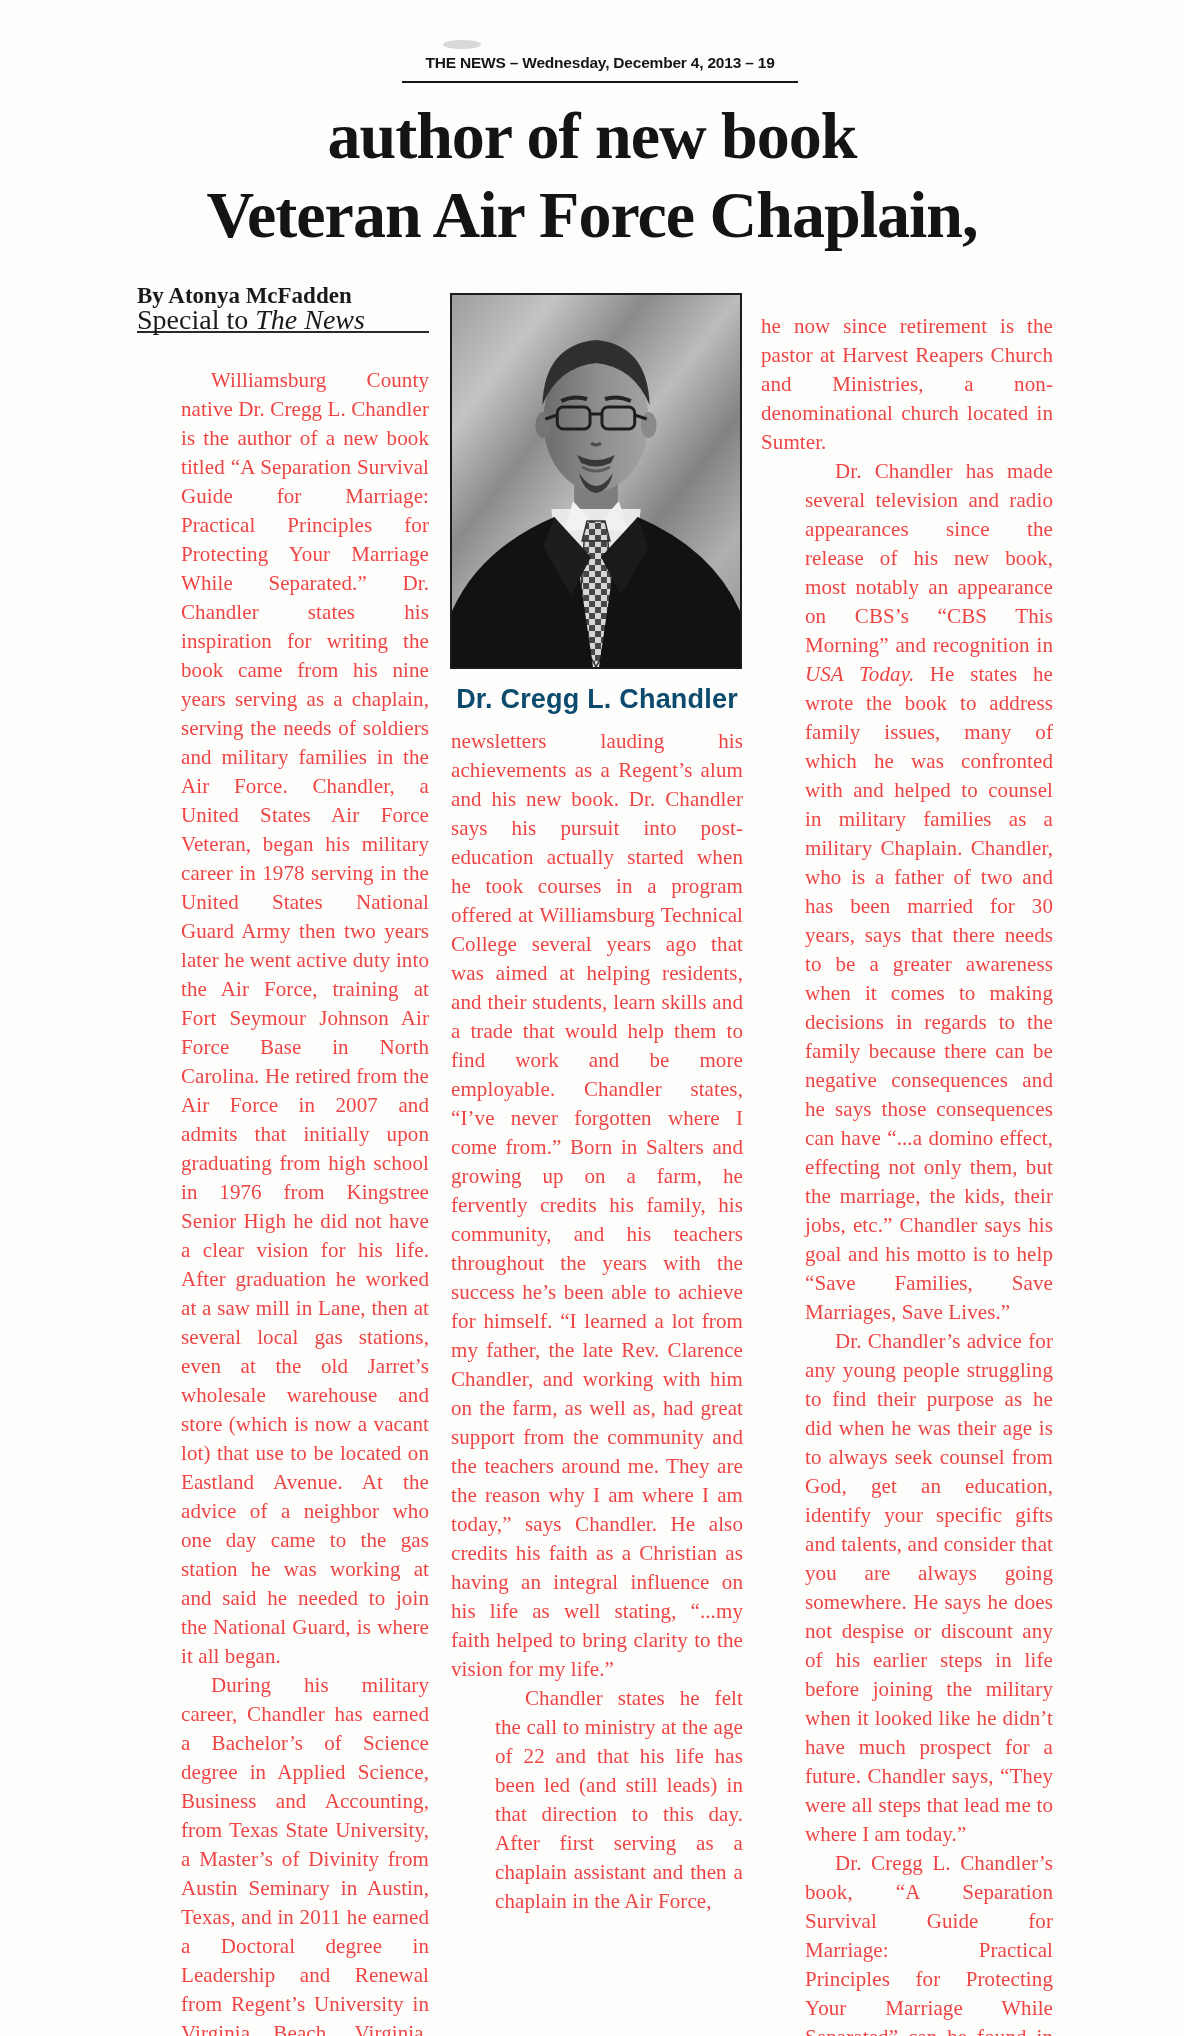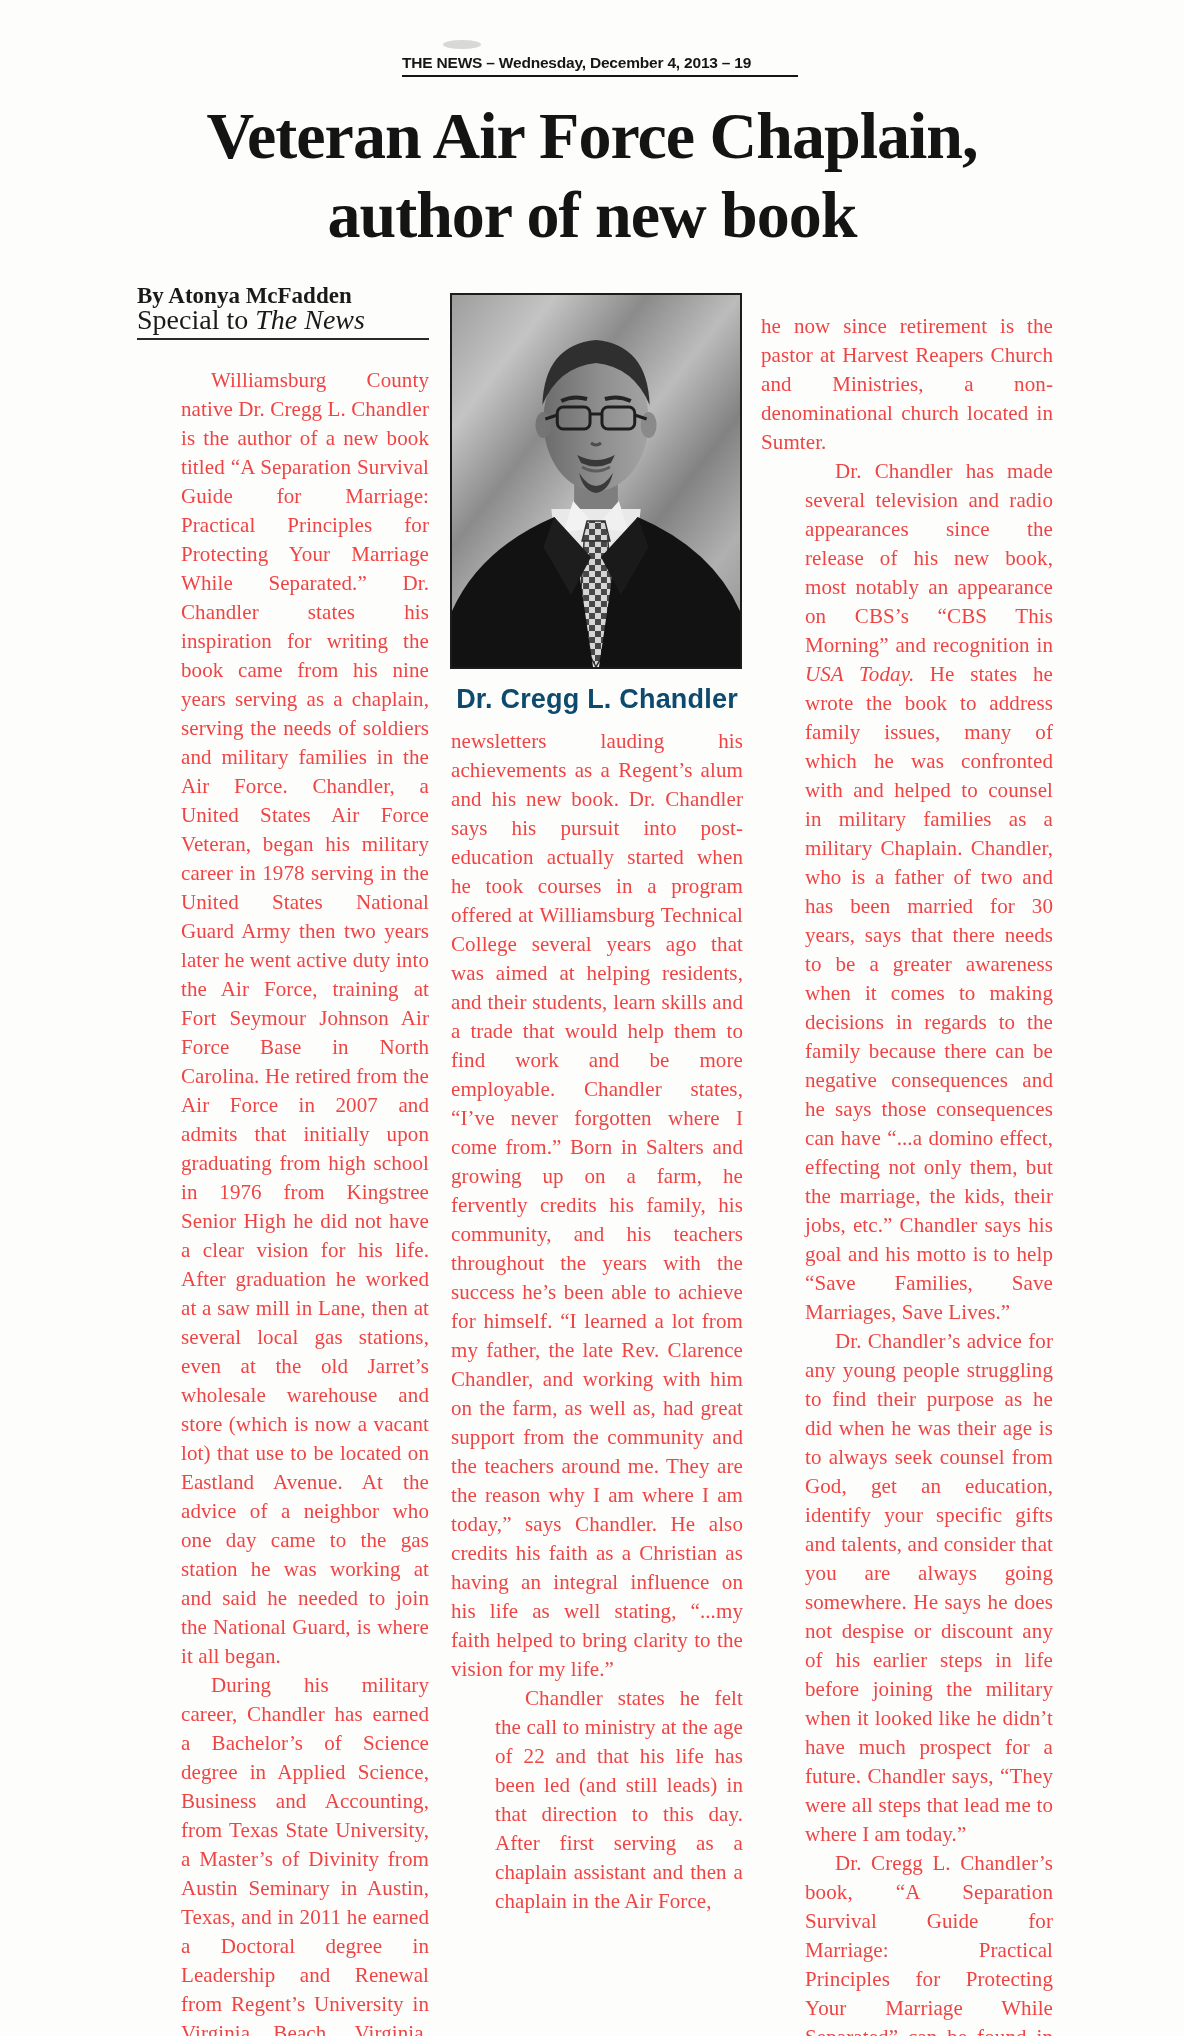--- a/index.html
+++ b/index.html
@@ -2,37 +2,37 @@
 <html><head>
 <meta charset="utf-8">
 <style>
   html,body{margin:0;padding:0;background:#ffffff;}
   .page{
     position:relative;width:1184px;height:2036px;background:#fdfdfc;
     font-family:"Liberation Serif", serif;overflow:hidden;
   }
   
   .masthead{
-    position:absolute;top:54px;left:402px;width:396px;
+    position:absolute;top:54px;left:402px;width:396px;text-align:center;
     font-family:"Liberation Sans", sans-serif;font-weight:bold;
     font-size:15.5px;letter-spacing:-0.2px;color:#161616;
-    border-bottom:2px solid #161616;padding-bottom:3px;
+    border-bottom:2px solid #161616;padding-bottom:9px;
   }
   .smudge{position:absolute;top:40px;left:443px;width:38px;height:9px;
     background:#b9b9b9;border-radius:50%;opacity:.55;}
   
   .headline{
     position:absolute;top:96px;left:40px;width:1104px;text-align:center;
     font-family:"Liberation Serif", serif;font-weight:bold;color:#141414;
     font-size:66px;line-height:79px;letter-spacing:-1px;
   }
   
   .byline{
     position:absolute;top:283px;left:137px;width:292px;color:#1a1a1a;
-    border-bottom:2px solid #2a2a2a;padding-bottom:7px;
+    border-bottom:2px solid #2a2a2a;
   }
   .byline .author{font-weight:bold;font-size:23px;line-height:26px;}
   .byline .special{font-size:28px;line-height:22px;}
   
   .col{
     position:absolute;width:292px;color:#ef4444;
     font-size:21px;line-height:29px;text-align:justify;
     letter-spacing:0.1px;
   }
   .col p{margin:0;}
@@ -56,22 +56,22 @@
 </head>
 <body>
 
 <div class="page">
 
   <div class="smudge"></div>
 
   <div class="masthead">THE NEWS – Wednesday, December 4, 2013  – 19</div>
 
   <div class="headline">
+    <div>author of new book</div>
     <div>Veteran Air Force Chaplain,</div>
-    <div>author of new book</div>
   </div>
 
   <div class="byline">
     <div class="author">By Atonya McFadden</div>
     <div class="special"><span>Special to </span><i>The News</i></div>
   </div>
 
   <div class="photo-frame">
     <svg viewBox="0 0 290 372" preserveAspectRatio="none">
       <defs>

